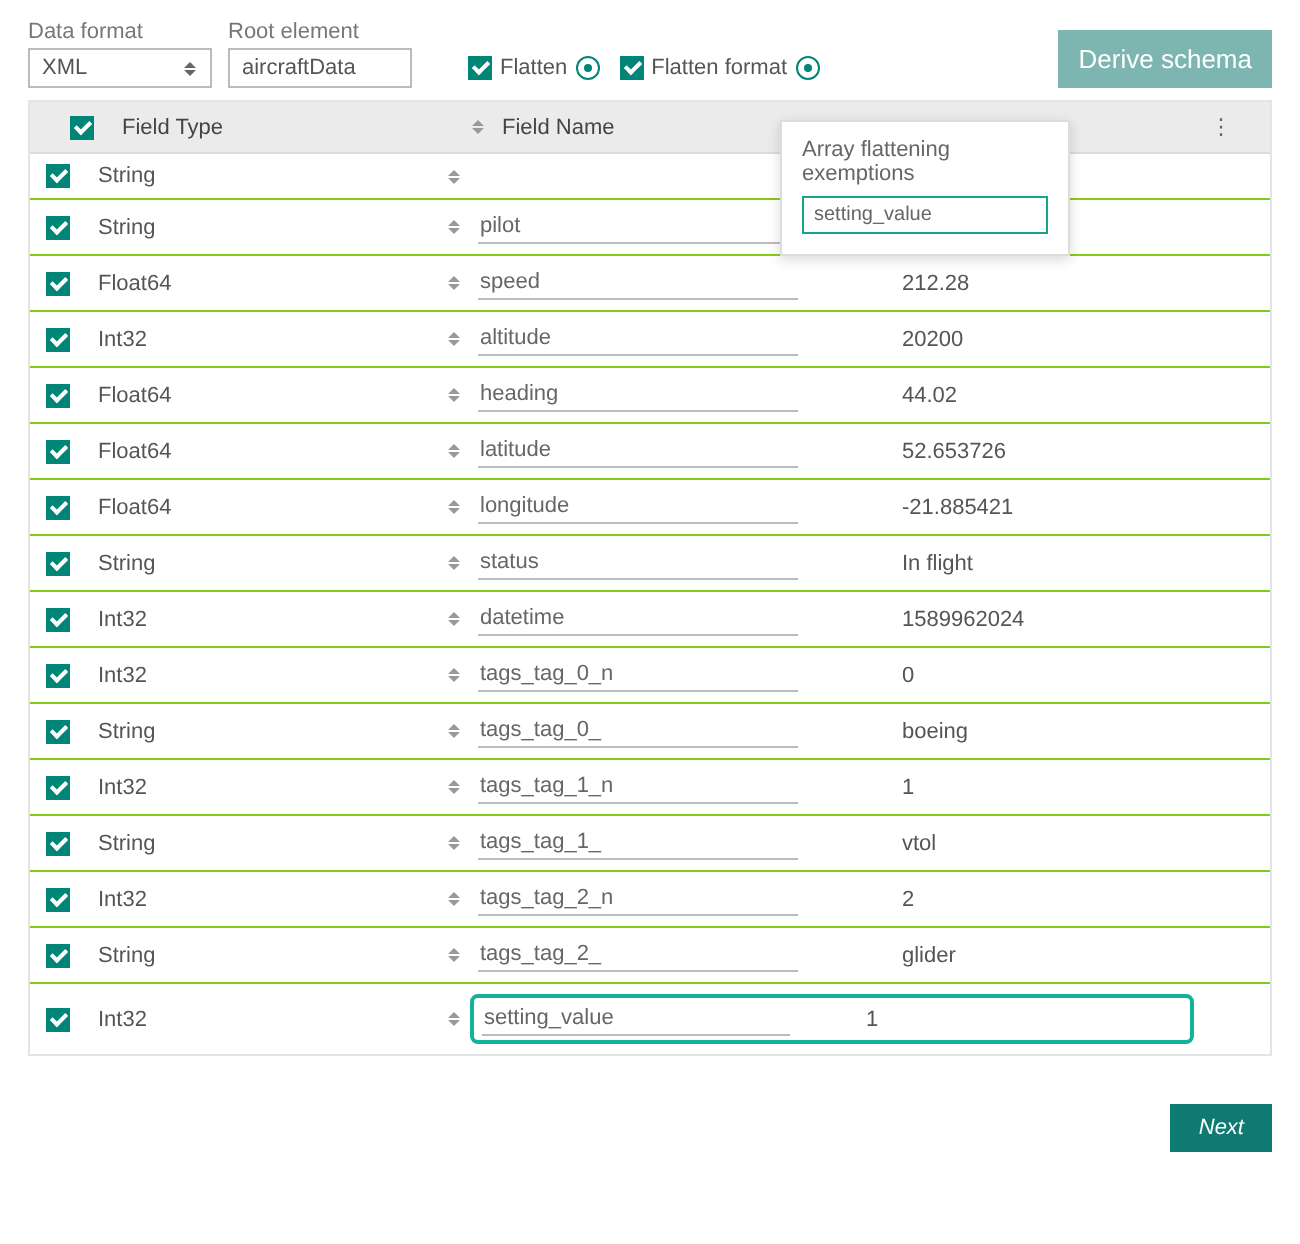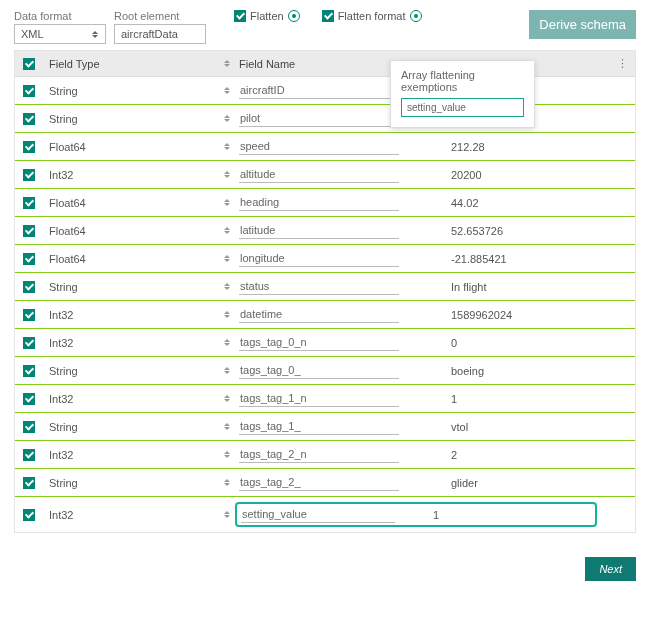--- a/index.html
+++ b/index.html
@@ -4,21 +4,21 @@
 <style>
   * { box-sizing: border-box; margin: 0; padding: 0; }
   body {
     font-family: -apple-system, BlinkMacSystemFont, "Segoe UI", Arial, sans-serif;
     font-size: 11px;
     color: #555;
     background: #fff;
     width: 650px;
     padding: 10px 14px;
   }
-  .top-row { display: flex; align-items: flex-start; gap: 8px; margin-bottom: 6px; }
+  .top-row { display: flex; align-items: flex-end; gap: 8px; margin-bottom: 6px; }
   .control-group { display: flex; flex-direction: column; gap: 2px; }
   .control-label { color: #777; font-size: 11px; }
   .select, .text-input-root {
     border: 1px solid #bbb;
     background: #fff;
     padding: 3px 6px;
     font-size: 11px;
     color: #555;
     height: 20px;
     display: flex; align-items: center; justify-content: space-between;
@@ -27,21 +27,21 @@
   .text-input-root { width: 92px; }
   .select-arrows {
     width: 8px; height: 12px;
     display: flex; flex-direction: column; align-items: center; justify-content: center;
   }
   .select-arrows::before, .select-arrows::after {
     content: ""; border-left: 3px solid transparent; border-right: 3px solid transparent;
   }
   .select-arrows::before { border-bottom: 3px solid #666; margin-bottom: 1px; }
   .select-arrows::after  { border-top: 3px solid #666; }
-  .checks-row { display: flex; align-items: center; gap: 22px; position: relative; margin-left: 4px; padding-left: 16px; }
+  .checks-row { display: flex; align-items: center; gap: 10px; position: relative; margin-left: 4px; padding-left: 16px; }
   .chk-group { display: flex; align-items: center; gap: 4px; }
   .chk { width: 12px; height: 12px; border: 1px solid #008577; background: #008577; position: relative; }
   .chk::after{
     content:""; position:absolute; left:3px; top:0px; width:3px; height:6px;
     border: solid #fff; border-width:0 2px 2px 0; transform: rotate(45deg);
   }
   .gear {
     width:12px;height:12px;border-radius:50%;border:1px solid #008577;position:relative;
   }
   .gear::after{content:"";position:absolute;inset:3px;border-radius:50%;background:#008577;}
@@ -57,21 +57,21 @@
     box-shadow:0 2px 6px rgba(0,0,0,.15); z-index:10;
   }
   .popover-title{font-size:11px;color:#666;margin-bottom:5px;}
   .popover-input{
     border:1.5px solid #17a589; padding:3px 5px; font-size:10px; color:#666; width:100%;
     font-family:inherit;
   }
   
   .tbl{width:100%;border:1px solid #e4e4e4;margin-top:6px;}
   .tbl-head{
-    background:#ebebeb;display:flex;align-items:center;padding:6px 8px;
+    background:#ebebeb;display:flex;align-items:center;padding:6px 20px;
     font-size:11px;color:#444;border-bottom:1px solid #ddd;
   }
   .col-chk{width:26px;display:flex;align-items:center;}
   .col-type{width:190px;display:flex;align-items:center;justify-content:space-between;padding-right:8px;}
   .col-name{width:212px;display:flex;align-items:center;}
   .col-val{flex:1;display:flex;align-items:center;}
   .more-dots{margin-left:auto;letter-spacing:-1px;color:#666;}
   .row{
     display:flex;align-items:center;padding:5px 8px;border-bottom:1px solid #84cc16;
     font-size:11px;
@@ -153,23 +153,20 @@
   </div>
   <div id="rows">
       <div class="row">
         <div class="col-chk">
           <span class="chk"></span>
         </div>
         <div class="col-type">
           <span>String</span>
           <span class="sort-arrows"></span>
         </div>
-        <div class="col-name">
-          <input class="name-field" value="aircraftID" style="">
-        </div>
         <div class="col-val">
           <span class="val-txt"></span>
         </div>
       </div>
       <div class="row">
         <div class="col-chk">
           <span class="chk"></span>
         </div>
         <div class="col-type">
           <span>String</span>

